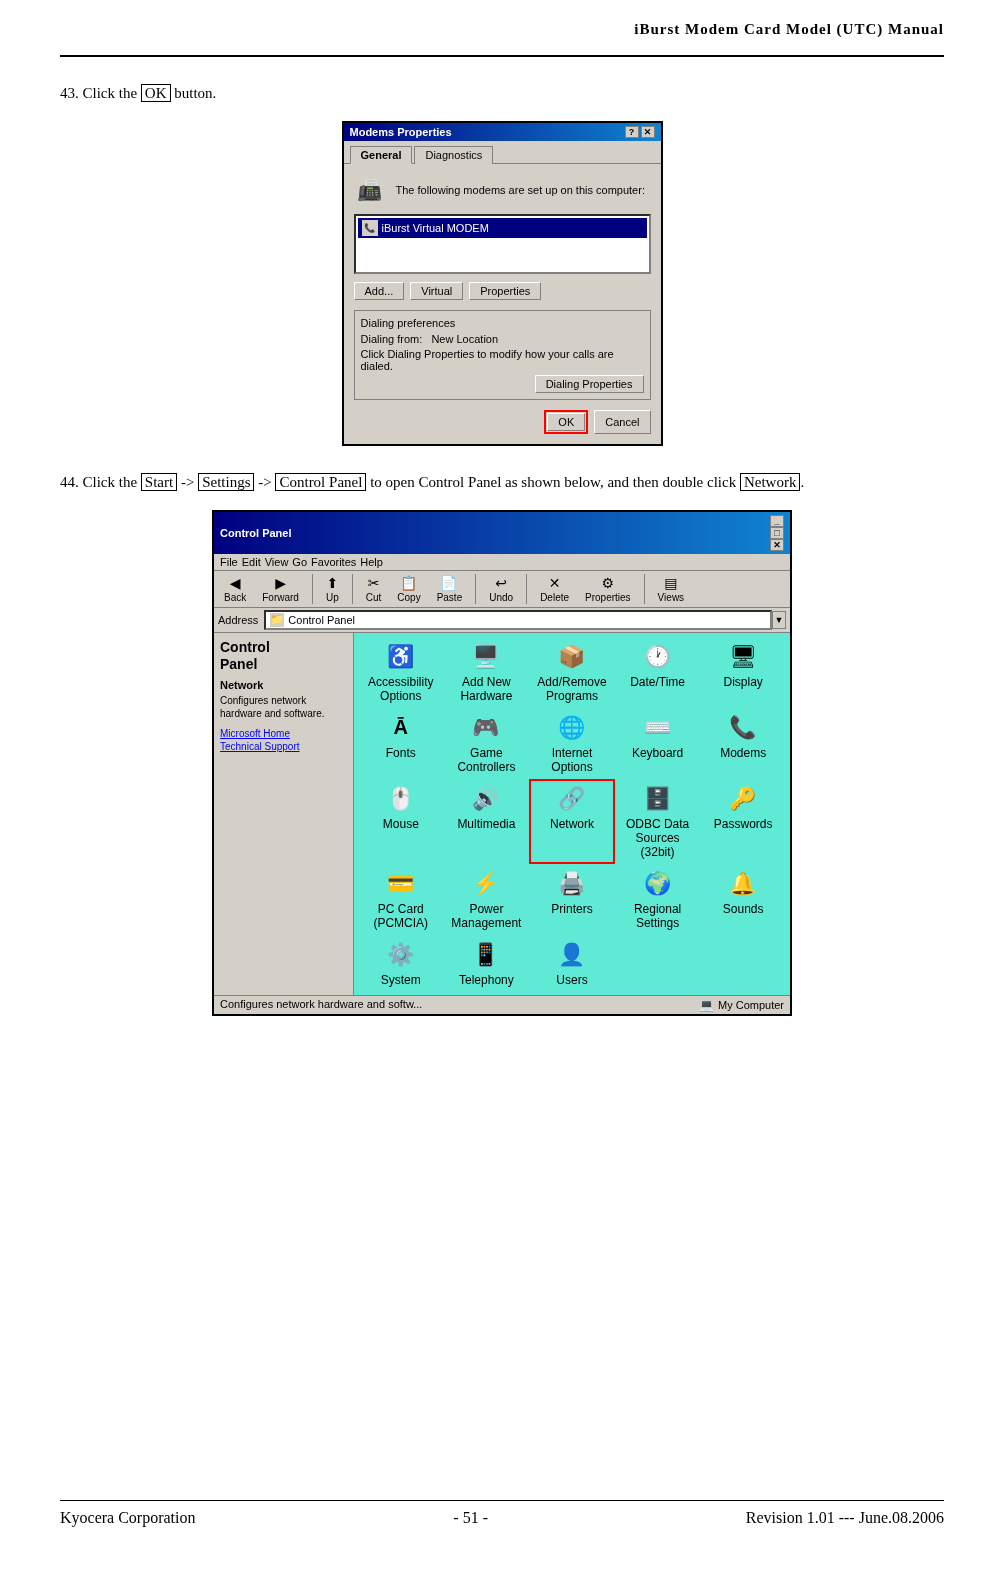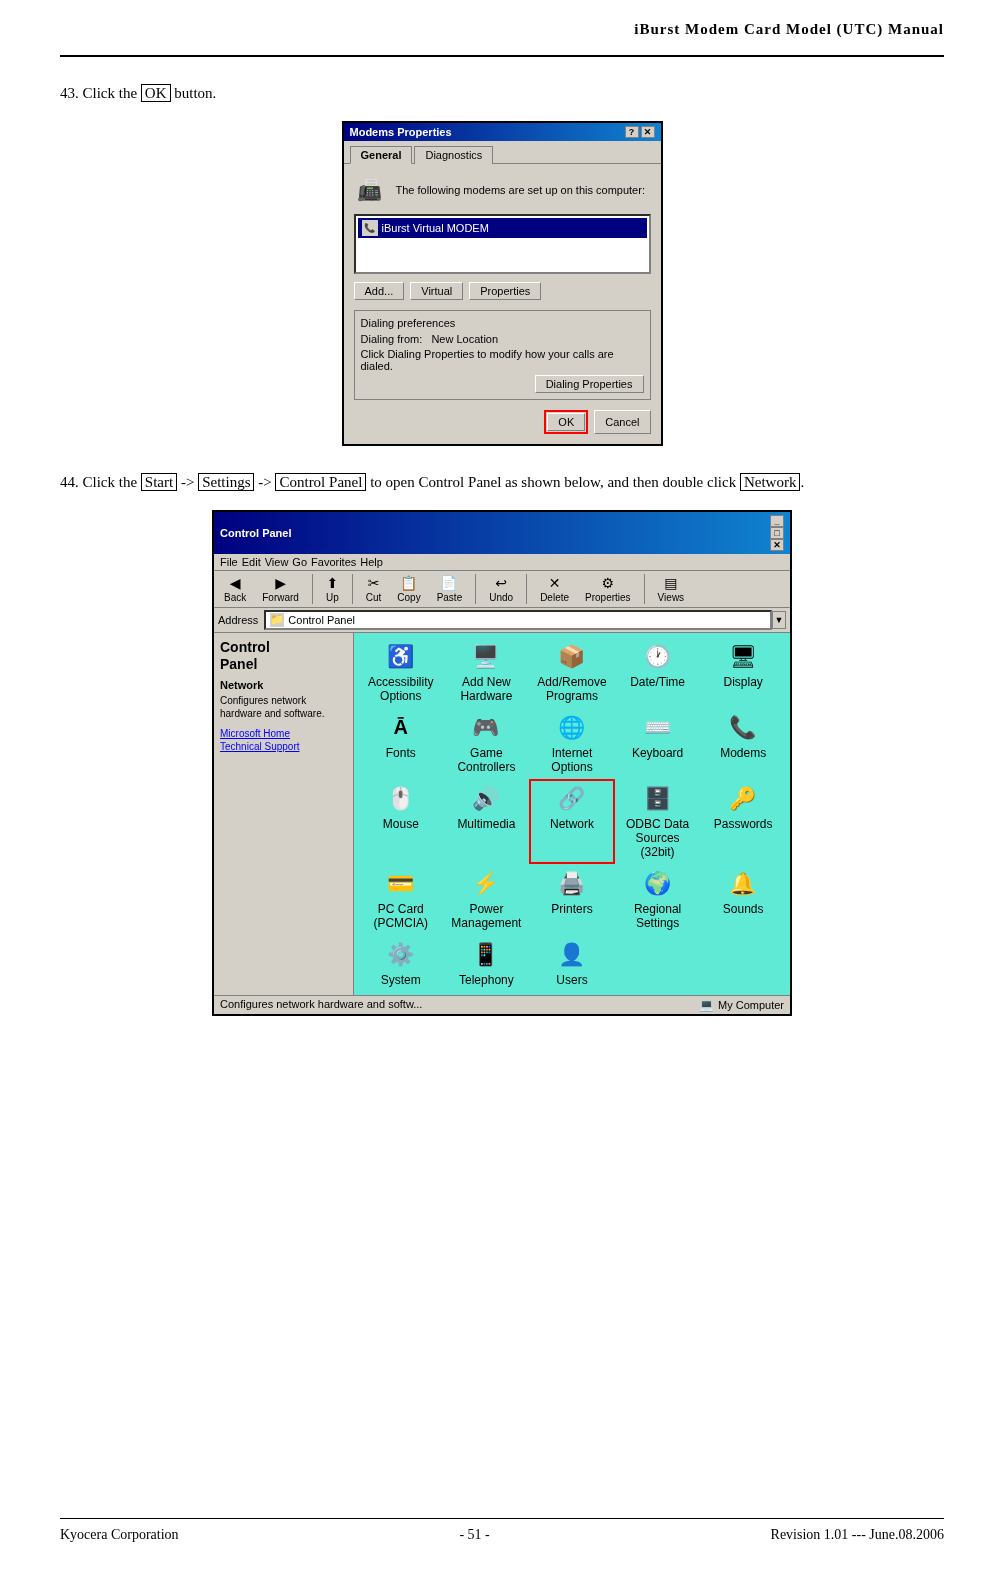--- a/index.html
+++ b/index.html
@@ -378,27 +378,27 @@
       align-items: center;
       gap: 4px;
     }
     .status-icon-small {
       font-size: 12px;
     }
 
     
     .page-footer {
       position: absolute;
-      bottom: 28px;
+      bottom: 44px;
       left: 60px;
       right: 60px;
       display: flex;
       justify-content: space-between;
       align-items: center;
-      font-size: 14px;
+      font-size: 16px;
       border-top: 1px solid #000;
       padding-top: 8px;
     }
     .page-number {
       text-align: center;
       flex: 1;
     }
   </style>
 </head>
 <body>

